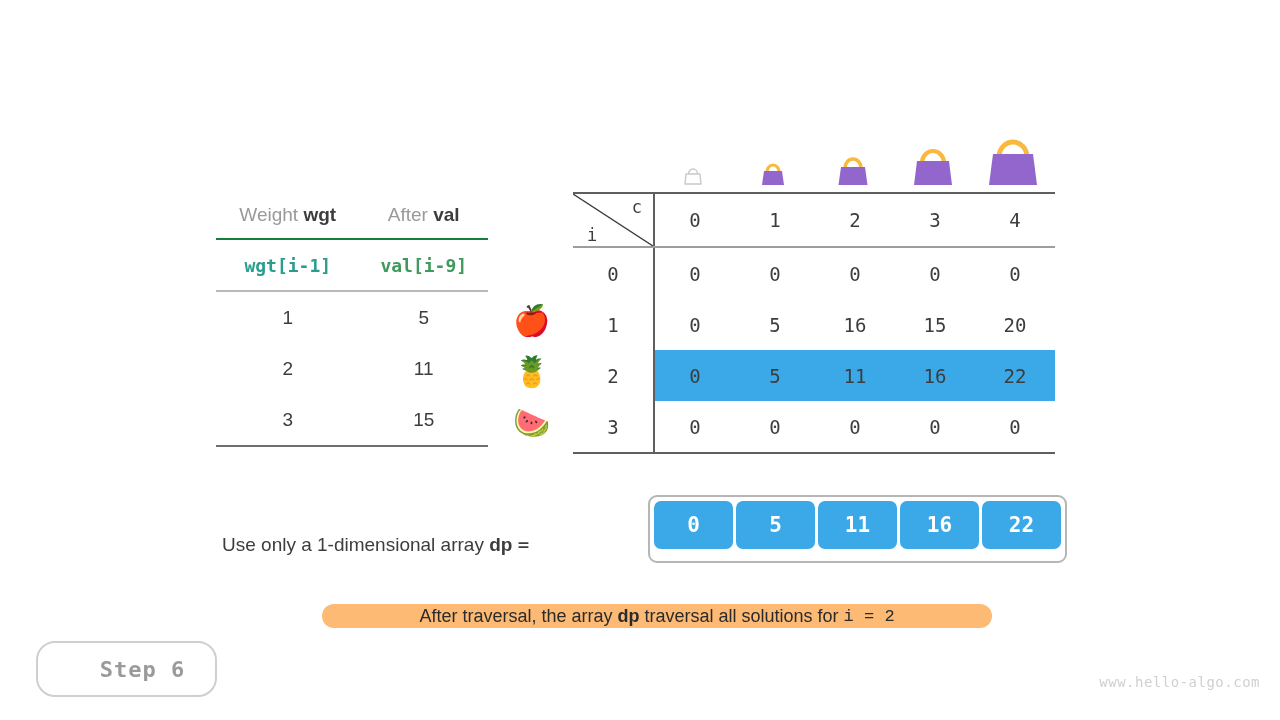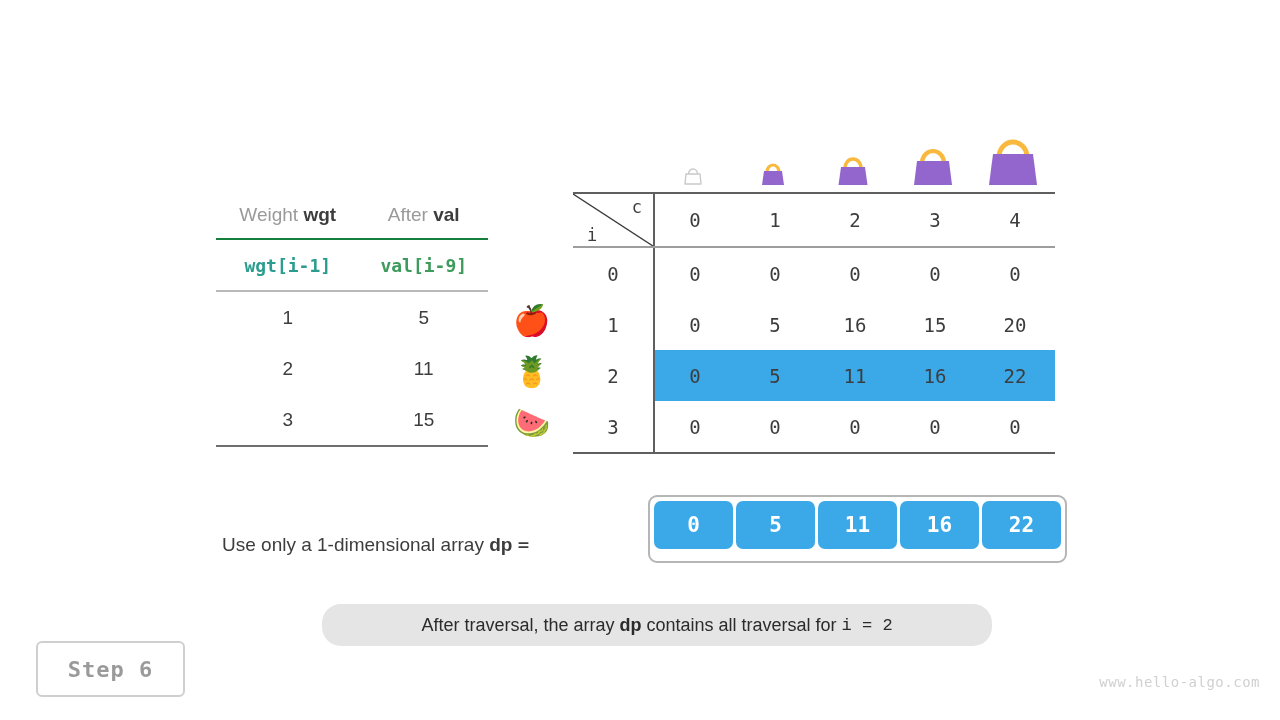--- a/index.html
+++ b/index.html
@@ -197,50 +197,51 @@
     align-items: center;
     justify-content: center;
   }
 
   
   #caption {
     position: absolute;
     left: 322px;
     top: 604px;
     width: 670px;
-    height: 42px;
-    background: #e5e5e5;
+    height: 24px;
+    background: #fdba74;
     border-radius: 19px;
     display: flex;
     align-items: center;
     justify-content: center;
     font-size: 18px;
     color: #2b2b2b;
     white-space: nowrap;
   }
   #caption b { font-weight: bold; }
   #caption .mono { font-family: Liberation Mono, monospace; font-size: 17px; }
 
   
   #step-badge {
     position: absolute;
     left: 36px;
     top: 641px;
     width: 145px;
     height: 52px;
     border: 2px solid #cfcfcf;
-    border-radius: 6px;
+    border-radius: 19px;
     display: flex;
     align-items: center;
     justify-content: center;
     font-family: "DejaVu Sans Mono", monospace;
     font-size: 22px;
     font-weight: bold;
     color: #9a9a9a;
     letter-spacing: 1px;
+    padding-left: 32px;
   }
 
   
   #watermark {
     position: absolute;
     right: 20px;
     top: 674px;
     font-family: "DejaVu Sans Mono", monospace;
     font-size: 14px;
     color: #d0d0d0;
@@ -383,18 +384,18 @@
 
 <div id="dp1d-box">
   <div class="dp1d-cell">0</div>
   <div class="dp1d-cell">5</div>
   <div class="dp1d-cell">11</div>
   <div class="dp1d-cell">16</div>
   <div class="dp1d-cell">22</div>
 </div>
 
 <div id="caption">
-  <span>After traversal, the array</span>&nbsp;<b>dp</b>&nbsp;<span>contains all traversal for</span>&nbsp;<span class="mono">i = 2</span>
+  <span>After traversal, the array</span>&nbsp;<b>dp</b>&nbsp;<span>traversal all solutions for</span>&nbsp;<span class="mono">i = 2</span>
 </div>
 
 <div id="step-badge">Step 6</div>
 
 <div id="watermark">www.hello-algo.com</div>
 
 </body></html>

